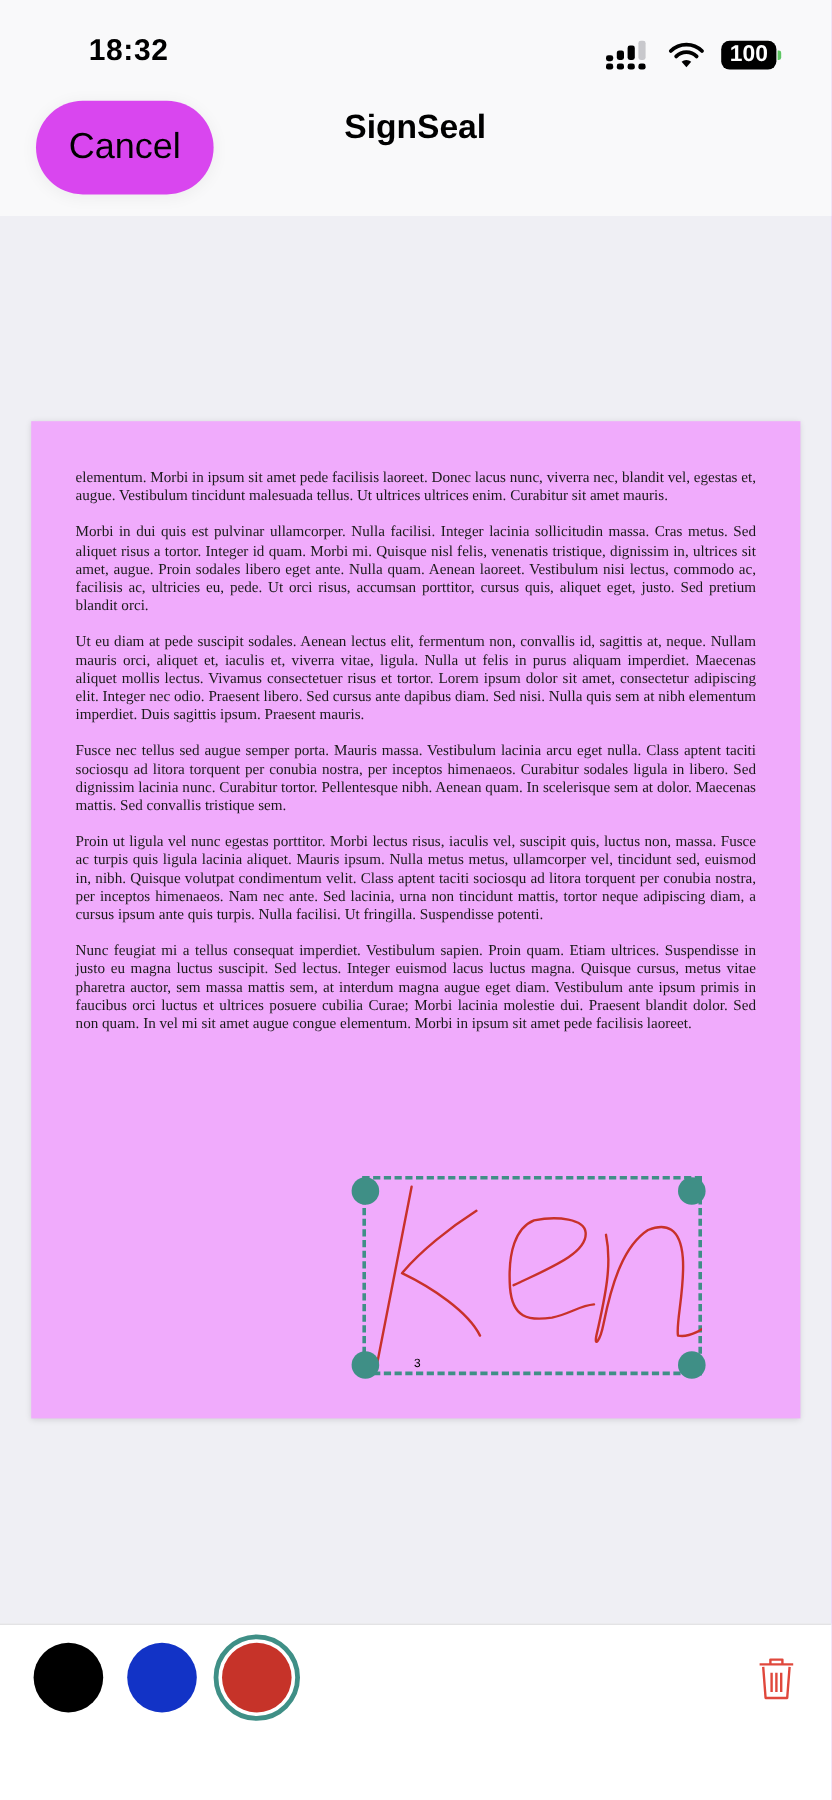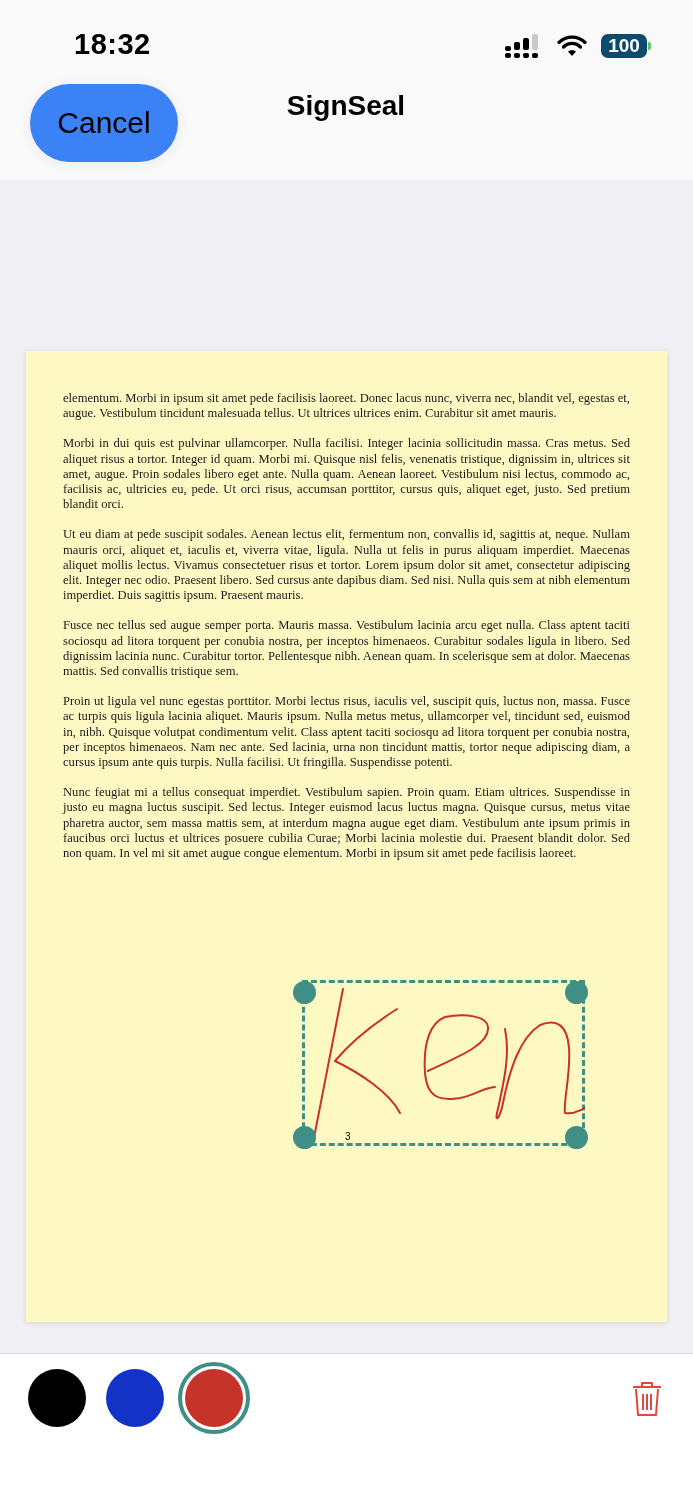--- a/index.html
+++ b/index.html
@@ -8,49 +8,49 @@
     background: #efeff4;
     font-family: "Liberation Sans", "DejaVu Sans", sans-serif;
     position: relative;
   }
   .topbar {
     position: absolute; left: 0; top: 0; width: 693px; height: 180px;
     background: #f9f9fa;
   }
   .status-time {
     position: absolute; left: 74px; top: 28px;
-    font-size: 29px; font-weight: bold; color: #000; letter-spacing: 0.5px;
+    font-size: 25px; font-weight: bold; color: #000; letter-spacing: 0.5px;
   }
   .status-right { position: absolute; left: 505px; top: 32px; height: 28px; display: flex; align-items: center; }
   .signal { width: 38px; height: 24px; position: relative; }
   .signal span { position: absolute; background: #000; border-radius: 2px; width: 6px; }
   .wifi { margin-left: 14px; width: 30px; height: 24px; }
   .battery {
-    margin-left: 14px; width: 46px; height: 24px; background: #0c4a6e; border-radius: 7px;
+    margin-left: 14px; width: 46px; height: 24px; background: #000000; border-radius: 7px;
     color: #fff; font-weight: bold; font-size: 19px; display: flex; align-items: center; justify-content: center;
     position: relative;
   }
   .battery::after {
     content: ""; position: absolute; right: -4px; top: 8px; width: 3px; height: 8px; background: #5ec663; border-radius: 0 2px 2px 0;
   }
   .nav-btn {
-    position: absolute; top: 84px; height: 78px; border-radius: 39px; background: #3b82f6;
+    position: absolute; top: 84px; height: 78px; border-radius: 39px; background: #d946ef;
     box-shadow: 0 2px 14px rgba(0,0,0,0.06);
     font-size: 30px; color: #000; display: flex; align-items: center; justify-content: center;
     border: none; cursor: pointer; font-family: "Liberation Sans", sans-serif;
   }
   .cancel-btn { left: 30px; width: 148px; }
   .save-btn { left: 542px; width: 120px; font-weight: bold; }
   .title-wrap { position: absolute; left: 196px; width: 300px; top: 90px; text-align: center; }
   .app-title { font-size: 28px; font-weight: bold; color: #000; }
   .page-counter { font-size: 23px; color: #8e8e93; margin-top: 4px; }
 
   .page {
-    position: absolute; left: 26px; top: 351px; width: 641px; height: 971px;
-    background: #fef9c3; box-shadow: 0 1px 5px rgba(0,0,0,0.12);
+    position: absolute; left: 26px; top: 351px; width: 641px; height: 831px;
+    background: #f0abfc; box-shadow: 0 1px 5px rgba(0,0,0,0.12);
   }
   .doc-text {
     position: absolute; left: 37px; top: 40px; width: 567px;
     font-family: "Liberation Serif", "DejaVu Serif", serif;
     font-size: 12.6px; line-height: 15.2px; color: #1a1a1a; text-align: justify;
   }
   .doc-text p { margin-bottom: 15px; }
 
   .sig-box {
     position: absolute; left: 276px; top: 629px; width: 283px; height: 166px;

